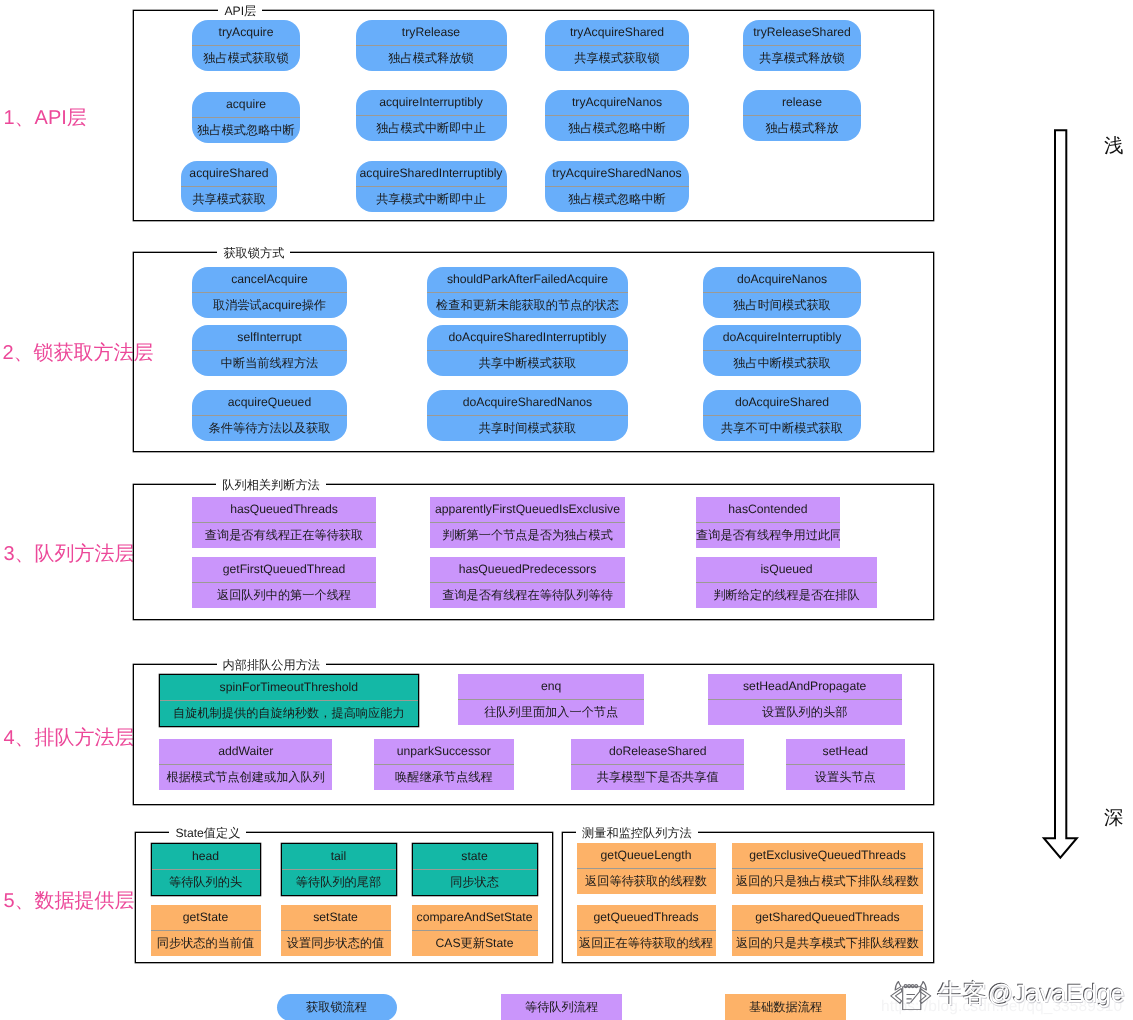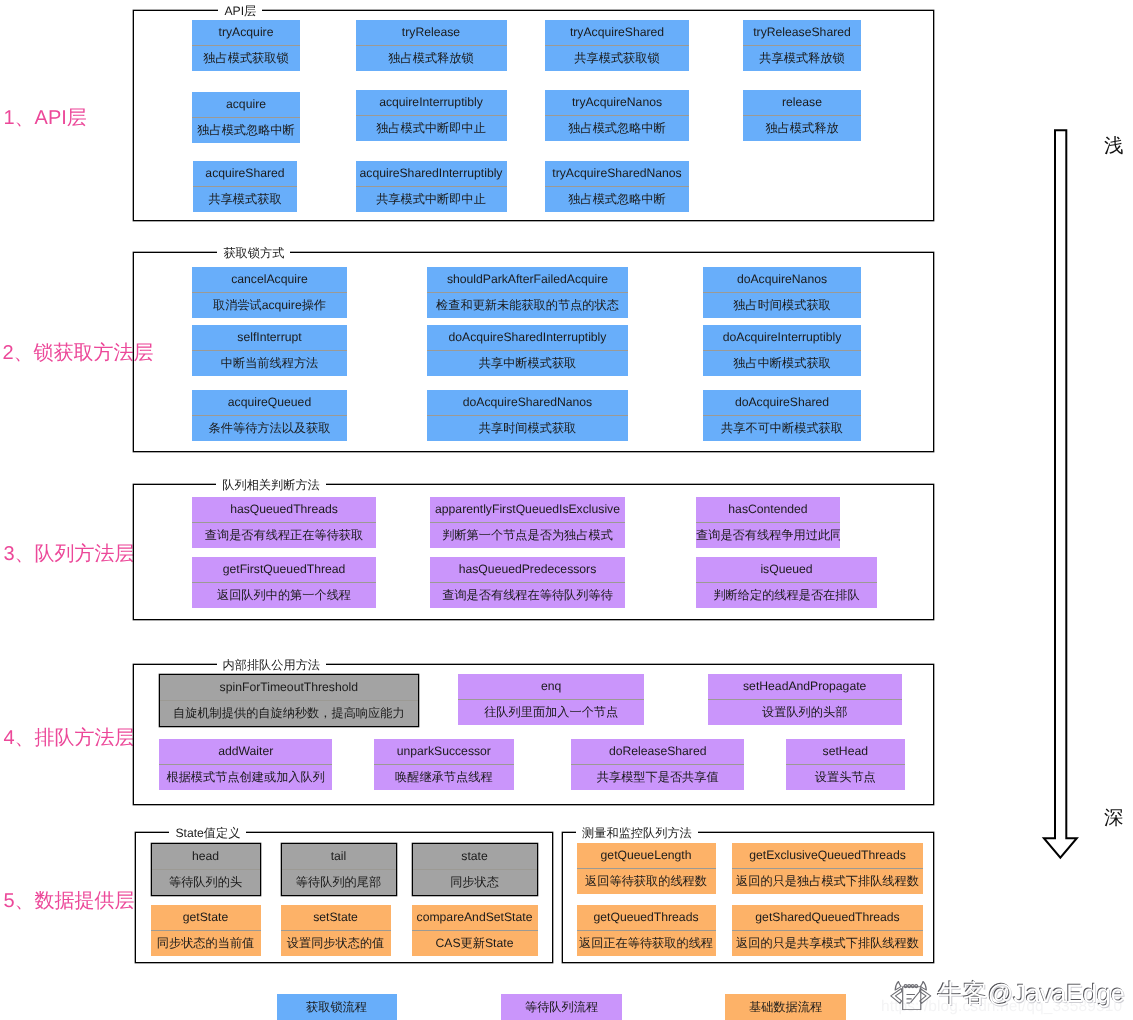--- a/index.html
+++ b/index.html
@@ -5,24 +5,24 @@
   html,body{margin:0;padding:0;background:#fff;}
   *{-webkit-font-smoothing:antialiased;text-rendering:geometricPrecision;}
   body{width:1133px;height:1020px;font-family:"Liberation Sans",sans-serif;overflow:hidden;}
   #page{position:relative;width:1133px;height:1020px;}
   .layer-label{position:absolute;font-size:20px;color:#ec4899;white-space:nowrap;line-height:16px;}
   .group{position:absolute;border:1px solid #000;box-sizing:border-box;box-shadow:0 0 0 0.4px rgba(0,0,0,0.85);}
   .group-title{position:absolute;top:-7.2px;background:#fff;padding:0 6px;font-size:12.2px;color:#1a1a1a;white-space:nowrap;line-height:15px;}
   .card{position:absolute;box-sizing:border-box;}
   .card .t{text-align:center;font-size:12.2px;color:#1a1a1a;line-height:25px;height:25px;overflow:hidden;white-space:nowrap;}
   .card .d{text-align:center;font-size:12.2px;color:#1a1a1a;line-height:25px;height:25px;overflow:hidden;white-space:nowrap;border-top:1px solid #9c9a94;}
-  .blue{background:#68aefa;}
+  .blue{background:#68aefa;border-radius:16px;}
   .purple{background:#ca95fb;}
   .orange{background:#fdb268;}
-  .white{background:#a3a3a3;border:1px solid #000;box-shadow:0 0 0 0.35px rgba(0,0,0,0.8);}
+  .white{background:#14b8a6;border:1px solid #000;box-shadow:0 0 0 0.35px rgba(0,0,0,0.8);}
   .legend{position:absolute;height:27px;line-height:27px;text-align:center;font-size:12.2px;color:#1a1a1a;}
   .depth-arrow{position:absolute;left:1041px;top:128px;}
   .depth-label{position:absolute;font-size:19.5px;color:#111;line-height:21px;}
   .wm-url{position:absolute;left:881px;top:998px;font-size:15.5px;color:#f4f4f5;white-space:nowrap;letter-spacing:.1px;}
   .watermark{position:absolute;left:890px;top:978.5px;display:flex;align-items:flex-start;}
   .wm-icon{display:inline-block;margin-right:6px;margin-top:2px;}
   .wm-text{font-size:25.1px;line-height:30px;color:#ffffff;white-space:nowrap;
      text-shadow:-0.9px -0.9px 0 #55555a, 0.9px 0.9px 0 #cdcdd2;}
 
 </style>
@@ -63,21 +63,21 @@
 <div class="d">独占模式中断即中止</div>
 </div>
 <div class="card blue" style="left:545px;top:90.1px;width:144px">
 <div class="t">tryAcquireNanos</div>
 <div class="d">独占模式忽略中断</div>
 </div>
 <div class="card blue" style="left:743px;top:90.1px;width:118px">
 <div class="t">release</div>
 <div class="d">独占模式释放</div>
 </div>
-<div class="card blue" style="left:193px;top:160.5px;width:104px">
+<div class="card blue" style="left:181px;top:160.5px;width:96px">
 <div class="t">acquireShared</div>
 <div class="d">共享模式获取</div>
 </div>
 <div class="card blue" style="left:355.5px;top:160.5px;width:151px">
 <div class="t">acquireSharedInterruptibly</div>
 <div class="d">共享模式中断即中止</div>
 </div>
 <div class="card blue" style="left:545px;top:160.5px;width:144px">
 <div class="t">tryAcquireSharedNanos</div>
 <div class="d">独占模式忽略中断</div>

